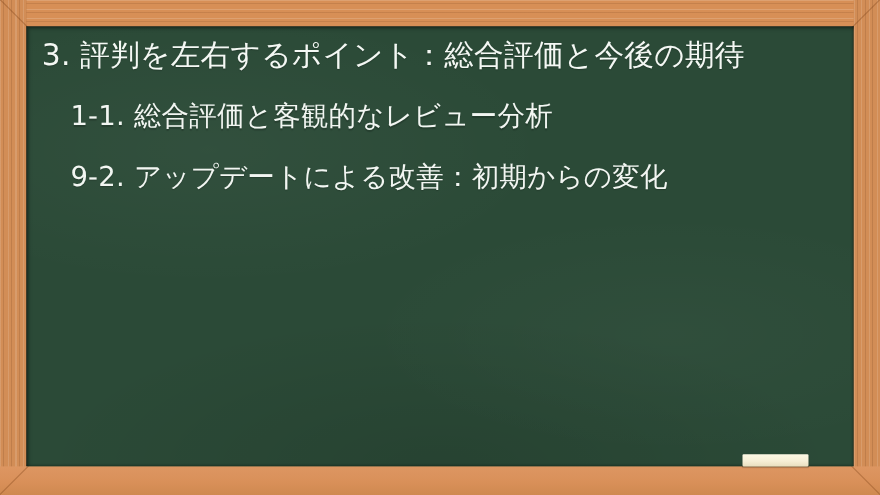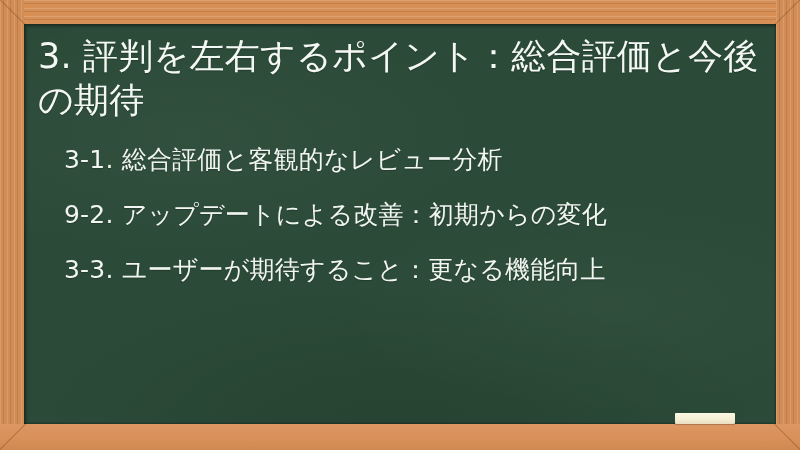--- a/index.html
+++ b/index.html
@@ -132,21 +132,21 @@
   
   .content {
     position: absolute;
     inset: 0;
     padding: 10px 14px 0 12px;
     box-sizing: border-box;
   }
 
   .title {
     color: #f4f8f4;
-    font-size: 35px;
+    font-size: 27px;
     font-weight: 400;
     line-height: 1.26;
     letter-spacing: 0.2px;
     margin: 0;
     padding: 0 0 0 2px;
     text-shadow: 0 1px 1px rgba(0,0,0,0.22);
     white-space: pre-line;
   }
 
   .subitems {
@@ -196,23 +196,22 @@
   </div>
 
   <div class="board">
     <div class="board-texture"></div>
 
     <div class="content">
 
       <h1 class="title">3. 評判を左右するポイント：総合評価と今後の期待</h1>
 
       <ul class="subitems">
-        <li class="subitem">3-1. 総合評価と客観的なレビュー分析</li>
+        <li class="subitem">1-1. 総合評価と客観的なレビュー分析</li>
         <li class="subitem">9-2. アップデートによる改善：初期からの変化</li>
-        <li class="subitem">3-3. ユーザーが期待すること：更なる機能向上</li>
       </ul>
 
     </div>
   </div>
 
   <div class="chalk"></div>
 
 </div>
 
 </body></html>

